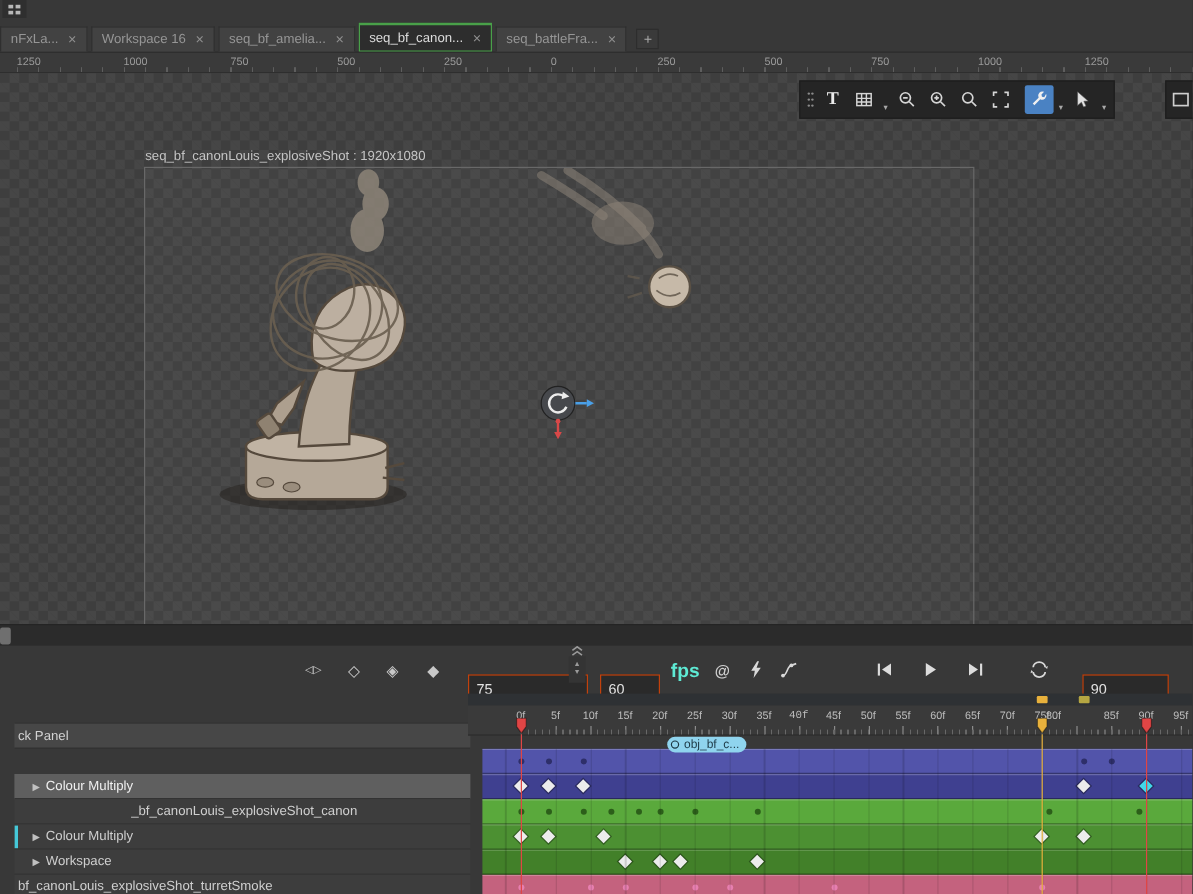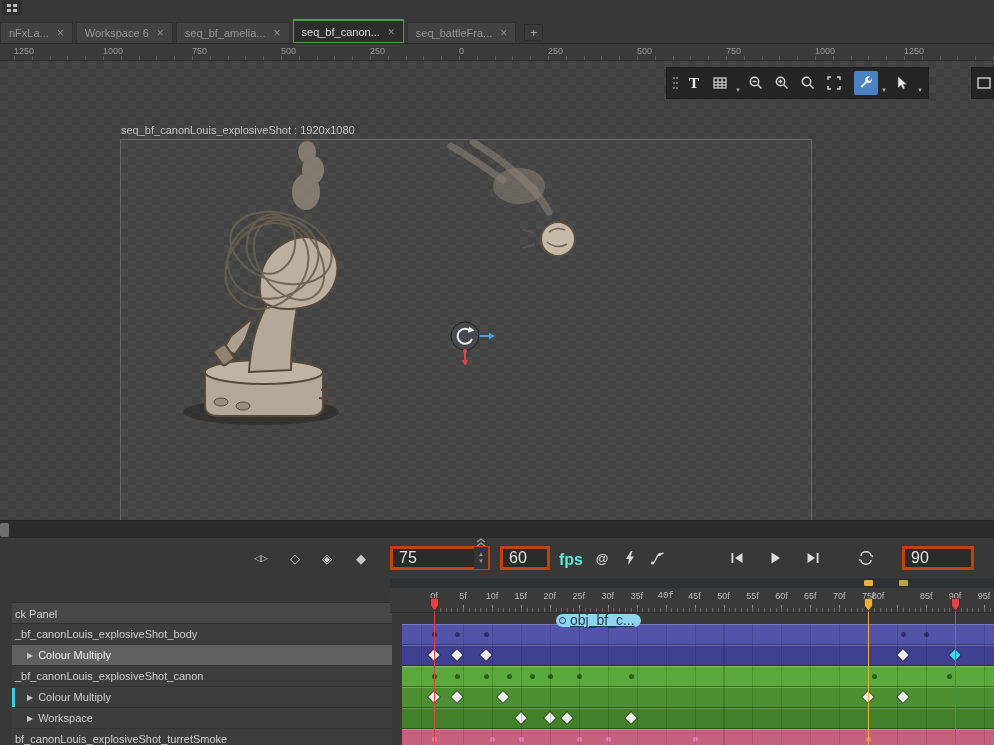--- a/index.html
+++ b/index.html
@@ -39,22 +39,22 @@
   #side-btn{position:absolute;left:971px;top:6px;width:23px;height:30px;background:#252525;border:1px solid #1d1d1d;
        display:flex;align-items:center;justify-content:center;}
   
   #hscroll{position:absolute;top:520px;left:0;width:994px;height:18px;background:#2b2b2b;border-top:1px solid #242424;}
   #hscroll .thumb{position:absolute;left:0;top:2px;width:9px;height:14px;background:#6f6f6f;border-radius:2px;}
   
   #bottom{position:absolute;top:538px;left:0;width:994px;height:207px;background:#383838;overflow:hidden;}
   #splitter{position:absolute;left:470px;top:-1px;width:22px;height:10px;display:flex;align-items:center;justify-content:center;}
   
   .kbtn{position:absolute;top:9px;width:26px;height:22px;display:flex;align-items:center;justify-content:center;color:#c8c8c8;}
-  .ninput{position:absolute;top:8px;height:24px;background:#2a2a2a;border:3px solid #c2410c;color:#e2e2e2;
-       font-size:16px;padding:0 6px;box-sizing:border-box;font-family:"Liberation Sans",sans-serif;outline:none;}
+  .ninput{position:absolute;top:24px;height:24px;background:#2a2a2a;border:1px solid #c2410c;color:#e2e2e2;
+       font-size:12px;padding:0 6px;box-sizing:border-box;font-family:"Liberation Sans",sans-serif;outline:none;}
   #spinner{position:absolute;left:474px;top:9px;width:14px;height:22px;background:#343434;display:flex;flex-direction:column;
        align-items:center;justify-content:center;color:#9a9a9a;font-size:6px;line-height:7px;}
   #fps-label{position:absolute;left:559px;top:13px;font-size:16px;color:#5eead4;font-weight:bold;}
   .mbtn{position:absolute;top:8px;width:24px;height:24px;display:flex;align-items:center;justify-content:center;color:#d0d0d0;}
   .pbtn{position:absolute;top:7px;width:26px;height:26px;display:flex;align-items:center;justify-content:center;}
   .atglyph{font-size:13px;font-weight:bold;color:#cfcfcf;}
   
   #tracklist{position:absolute;left:12px;top:0;width:380px;height:207px;}
   #list-header{position:absolute;top:64px;left:0;width:380px;height:22px;background:#474747;border-top:1px solid #2f2f2f;
        border-bottom:1px solid #2f2f2f;font-size:11px;color:#d2d2d2;line-height:22px;padding-left:3px;box-sizing:border-box;}
@@ -77,21 +77,21 @@
        box-shadow:inset 0 1px 0 rgba(255,255,255,.22),inset 0 -1px 0 rgba(0,0,0,.35);}
   #tl-grid{position:absolute;left:12px;right:0;top:86px;bottom:0;pointer-events:none;
        background:repeating-linear-gradient(90deg,rgba(0,0,0,.14) 0 1px,transparent 1px 28.95px);background-position:32px 0;}
   .key-dot{position:absolute;top:8px;width:5px;height:5px;border-radius:50%;}
   .key-dia{position:absolute;top:6px;width:8px;height:8px;transform:rotate(45deg);background:#ececec;box-shadow:0 0 0 1px rgba(0,0,0,.35);}
   .key-dia.sel{background:#41d6e8;}
   .pline{position:absolute;top:74px;width:1px;height:133px;z-index:5;pointer-events:none;}
   .pin{position:absolute;top:60px;z-index:6;}
   .stick{position:absolute;top:42px;width:9px;height:6px;border-radius:1px;z-index:4;}
   #obj-tag{position:absolute;top:76px;left:166px;height:13px;background:#8fd4ee;border-radius:7px;color:#1d3a47;
-       font-size:14px;line-height:13px;padding:0 6px 0 14px;z-index:7;white-space:nowrap;text-decoration:underline;}
+       font-size:10px;line-height:13px;padding:0 6px 0 14px;z-index:7;white-space:nowrap;}
   #obj-tag::before{content:'';position:absolute;left:3px;top:3px;width:7px;height:7px;border:1px solid #1d3a47;
        border-radius:50%;box-sizing:border-box;}
 </style>
 </head>
 <body>
 
 <div id="app">
 
   <div id="tabbar">
     <div id="corner-menu">
@@ -103,21 +103,21 @@
             <rect x="7" y="6" width="4" height="3"></rect>
           </g>
         </svg>
     </div>
     <div id="tabs">
         <div class="tab">
           <span>nFxLa...</span>
           <span class="tab-close">×</span>
         </div>
         <div class="tab">
-          <span>Workspace 6</span>
+          <span>Workspace 16</span>
           <span class="tab-close">×</span>
         </div>
         <div class="tab">
           <span>seq_bf_amelia...</span>
           <span class="tab-close">×</span>
         </div>
         <div class="tab active">
           <span>seq_bf_canon...</span>
           <span class="tab-close">×</span>
         </div>
@@ -352,28 +352,25 @@
             <path d="M4 6 A5 4.2 0 0 1 14 6" stroke="#d8d8d8" fill="none" stroke-width="1.5"></path>
             <path d="M14 10 A5 4.2 0 0 1 4 10" stroke="#d8d8d8" fill="none" stroke-width="1.5"></path>
             <path d="M14 6 l2.2 -1 l-0.6 2.6 z" fill="#d8d8d8"></path>
             <path d="M4 10 l-2.2 1 l0.6 -2.6 z" fill="#d8d8d8"></path>
           </svg>
         </div>
       </div>
 
     <div id="tracklist">
       <div id="list-header">ck Panel</div>
-    <div class="lrow layer" style="top: 86px;">
-          <span>_bf_canonLouis_explosiveShot_body</span>
-        </div>
         <div class="lrow param selected" style="top: 107px;">
           <span class="arrow">▶</span>
           <span>Colour Multiply</span>
         </div>
-        <div class="lrow layer" style="top: 128px;">
+        <div class="lrow layer" style="top: 128px; justify-content: center;">
           <span>_bf_canonLouis_explosiveShot_canon</span>
         </div>
         <div class="lrow param" style="top: 149px;">
           <span class="arrow">▶</span>
           <span>Colour Multiply</span>
           <div class="edge" style="background: rgb(69, 200, 216);"></div>
         </div>
         <div class="lrow param" style="top: 170px;">
           <span class="arrow">▶</span>
           <span>Workspace</span>

